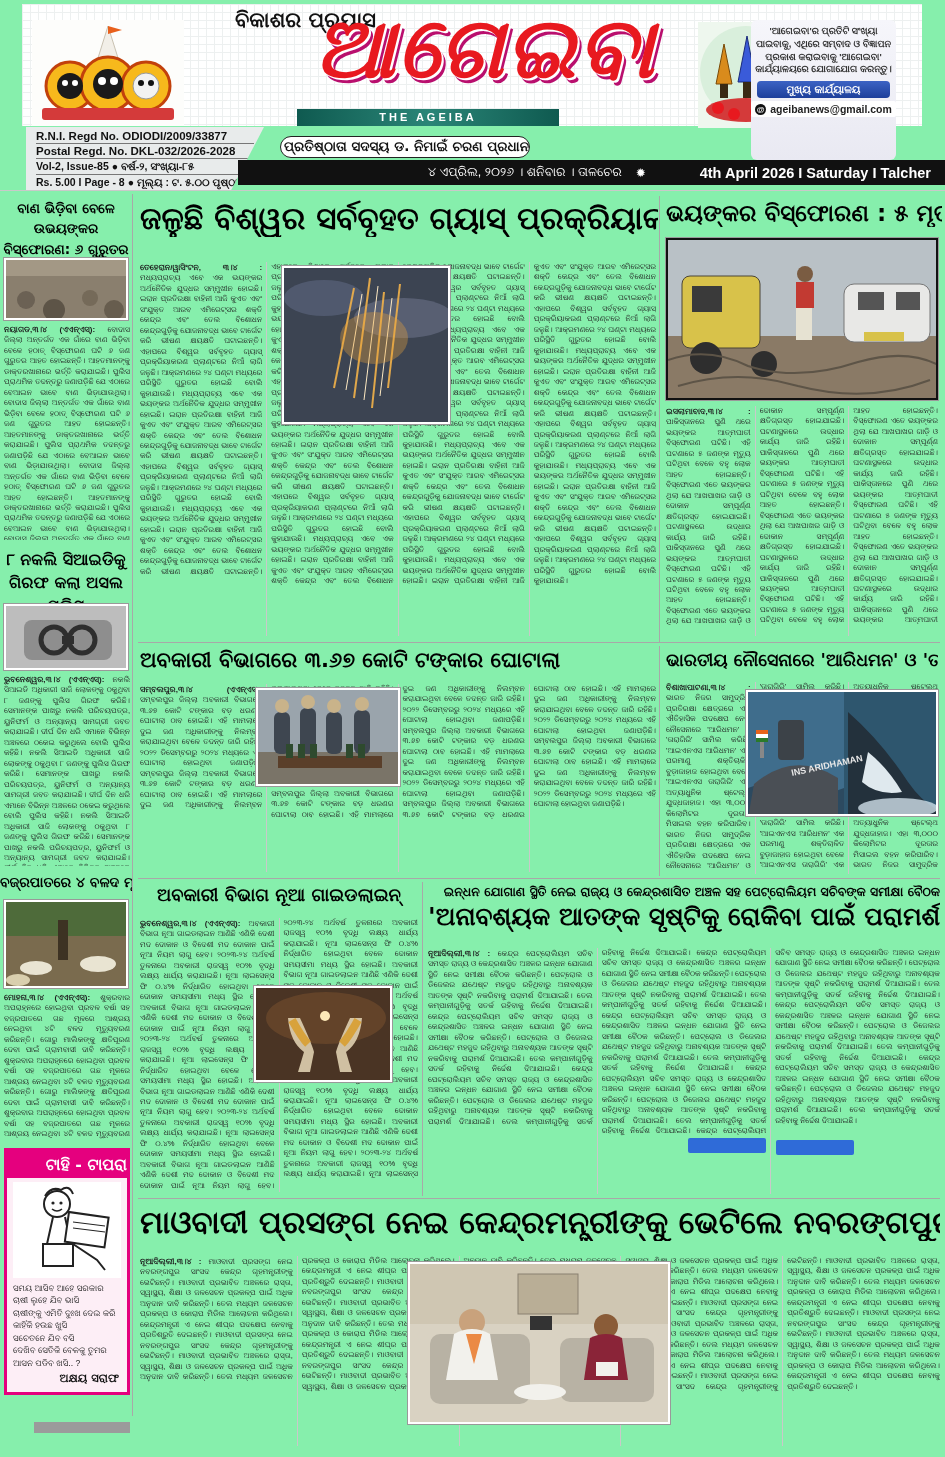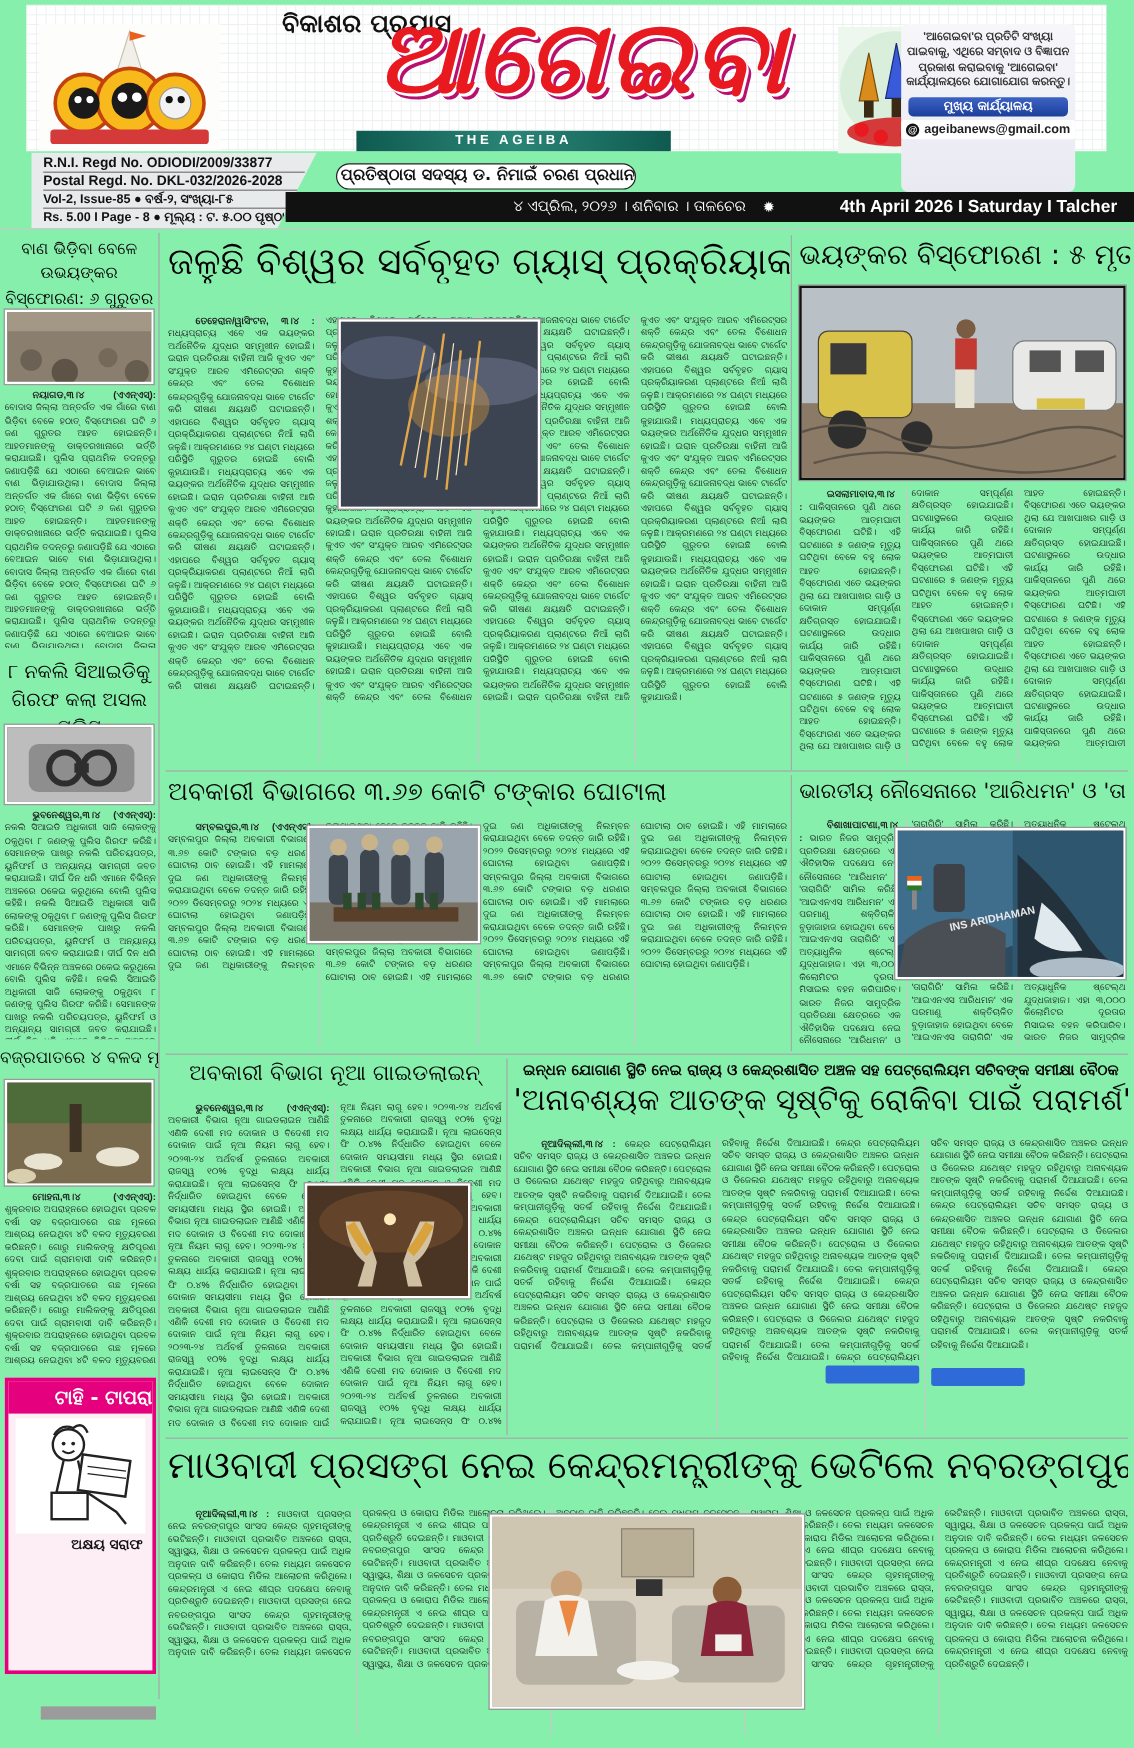--- a/index.html
+++ b/index.html
@@ -42,23 +42,23 @@
   .date-bar { position:absolute; left:238px; top:160px; width:707px; height:25px; background:#111; color:#fff;
     display:flex; align-items:center; justify-content:flex-end; gap:14px; padding-right:14px; }
   .date-odia { font-size:12.5px; }
   .date-star { color:#fff; font-size:12px; }
   .date-en { font-weight:bold; font-size:14.5px;margin-left:40px; }
 
   .rule-h { position:absolute; height:1px; background:#a8a8a8; }
   .rule-v { position:absolute; width:1px; background:#a8a8a8; }
 
   
-  .headline { font-family:"DejaVu Sans",sans-serif; font-weight:400; color:#000; overflow:hidden; }
+  .headline { font-family:"DejaVu Sans",sans-serif; font-weight:700; color:#000; overflow:hidden; }
   .body-txt { font-size:7.6px; line-height:1.38; text-align:justify; color:#1c1c1c; overflow:hidden; }
-  .body-txt b { font-size:8px;margin-left:23px; }
+  .body-txt b { font-size:8px; }
   .cols2 { column-count:2; column-gap:9px; column-rule:1px solid #c9c9c9; }
   .cols3 { column-count:3; column-gap:9px; column-rule:1px solid #c9c9c9; }
   .cols4 { column-count:4; column-gap:9px; column-rule:1px solid #c9c9c9; }
   .cols5 { column-count:5; column-gap:9px; column-rule:1px solid #c9c9c9; }
 
   .photo { position:absolute; border:2px solid #fff; outline:1px solid #999; overflow:hidden; background:#888; }
   .photo svg { display:block; }
 
   
   .cartoon-box { position:absolute; left:4px; top:1148px; width:126px; height:247px; border:3px solid #e5007e;
@@ -215,20 +215,27 @@
           <circle cx="48" cy="21" r="1.6" fill="#222"></circle>
         <path d="M39 27 q5 4 10 0" fill="none" stroke="#222" stroke-width="1.6"></path>
         <path d="M40 35 L34 62 L58 62 L52 35" fill="none" stroke="#222" stroke-width="2"></path>
         <rect x="56" y="30" width="40" height="30" fill="#fff" stroke="#222" stroke-width="2" transform="rotate(8 56 30)"></rect>
         <line x1="60" y1="40" x2="92" y2="44" stroke="#222" stroke-width="1"></line>
         <line x1="60" y1="46" x2="92" y2="50" stroke="#222" stroke-width="1"></line>
         <rect x="30" y="62" width="30" height="22" fill="none" stroke="#222" stroke-width="2"></rect>
         <path d="M60 62 L84 78 L92 88" fill="none" stroke="#222" stroke-width="2"></path>
       </svg>
     </div>
+    <div class="poem">ସମୟ ଆସିବ ଆହେ ସରକାର
+ଚାଷୀ ଲୁହେ ଯିବ ଭାସି
+ଚାଷୀଙ୍କୁ ଏମିତି ଦୁଃଖ ଦେଇ କରି
+କାହିଁକି ହଉଛ ଖୁସି
+ସଚେତନେ ଯିବ ବସି
+ଦେଖିବ ସେତିକି ବେଳକୁ ତୁମର
+ଆସନ ପଡିବ ଖସି.. ?</div>
     <div class="poem-author">ଅକ୍ଷୟ ସରାଫ</div>
   </div>
   <div class="gray-bar"></div>
 
   <div class="headline" style="position:absolute;left:140px;top:200px;width:518px;font-size:31px;white-space:nowrap;text-align:center">ଜଳୁଛି ବିଶ୍ୱର ସର୍ବବୃହତ ଗ୍ୟାସ୍ ପ୍ରକ୍ରିୟାକରଣ ପ୍ଲାଣ୍ଟ୍</div>
 
   <div class="body-txt cols4" style="position:absolute;left:140px;top:262px;width:516px;height:374px">
     <b>ତେହେରାନ/ୱାସିଂଟନ, ୩।୪ :</b>
     <span>ମଧ୍ୟପ୍ରାଚ୍ୟ ଏବେ ଏକ ଭୟଙ୍କର ଅର୍ଥନୈତିକ ଯୁଦ୍ଧର ସମ୍ମୁଖୀନ ହୋଇଛି। ଇରାନ ପ୍ରତିରକ୍ଷା ବାହିନୀ ଆଜି କୁଏତ ଏବଂ ସଂଯୁକ୍ତ ଆରବ ଏମିରେଟ୍ସର ଶକ୍ତି କେନ୍ଦ୍ର ଏବଂ ତେଲ ବିଶୋଧନ କେନ୍ଦ୍ରଗୁଡ଼ିକୁ ଯୋଜନାବଦ୍ଧ ଭାବେ ଟାର୍ଗେଟ କରି ଭୀଷଣ କ୍ଷୟକ୍ଷତି ଘଟାଇଛନ୍ତି। ଏହାପରେ ବିଶ୍ୱର ସର୍ବବୃହତ ଗ୍ୟାସ୍ ପ୍ରକ୍ରିୟାକରଣ ପ୍ଲାଣ୍ଟରେ ନିଆଁ ଲାଗି ଜଳୁଛି। ଆକ୍ରମଣରେ ୨୪ ଘଣ୍ଟା ମଧ୍ୟରେ ପରିସ୍ଥିତି ଗୁରୁତର ହୋଇଛି ବୋଲି କୁହାଯାଉଛି। ମଧ୍ୟପ୍ରାଚ୍ୟ ଏବେ ଏକ ଭୟଙ୍କର ଅର୍ଥନୈତିକ ଯୁଦ୍ଧର ସମ୍ମୁଖୀନ ହୋଇଛି। ଇରାନ ପ୍ରତିରକ୍ଷା ବାହିନୀ ଆଜି କୁଏତ ଏବଂ ସଂଯୁକ୍ତ ଆରବ ଏମିରେଟ୍ସର ଶକ୍ତି କେନ୍ଦ୍ର ଏବଂ ତେଲ ବିଶୋଧନ କେନ୍ଦ୍ରଗୁଡ଼ିକୁ ଯୋଜନାବଦ୍ଧ ଭାବେ ଟାର୍ଗେଟ କରି ଭୀଷଣ କ୍ଷୟକ୍ଷତି ଘଟାଇଛନ୍ତି। ଏହାପରେ ବିଶ୍ୱର ସର୍ବବୃହତ ଗ୍ୟାସ୍ ପ୍ରକ୍ରିୟାକରଣ ପ୍ଲାଣ୍ଟରେ ନିଆଁ ଲାଗି ଜଳୁଛି। ଆକ୍ରମଣରେ ୨୪ ଘଣ୍ଟା ମଧ୍ୟରେ ପରିସ୍ଥିତି ଗୁରୁତର ହୋଇଛି ବୋଲି କୁହାଯାଉଛି। ମଧ୍ୟପ୍ରାଚ୍ୟ ଏବେ ଏକ ଭୟଙ୍କର ଅର୍ଥନୈତିକ ଯୁଦ୍ଧର ସମ୍ମୁଖୀନ ହୋଇଛି। ଇରାନ ପ୍ରତିରକ୍ଷା ବାହିନୀ ଆଜି କୁଏତ ଏବଂ ସଂଯୁକ୍ତ ଆରବ ଏମିରେଟ୍ସର ଶକ୍ତି କେନ୍ଦ୍ର ଏବଂ ତେଲ ବିଶୋଧନ କେନ୍ଦ୍ରଗୁଡ଼ିକୁ ଯୋଜନାବଦ୍ଧ ଭାବେ ଟାର୍ଗେଟ କରି ଭୀଷଣ କ୍ଷୟକ୍ଷତି ଘଟାଇଛନ୍ତି। ଏହାପରେ ବିଶ୍ୱର ସର୍ବବୃହତ ଗ୍ୟାସ୍ ପ୍ରକ୍ରିୟାକରଣ ପ୍ଲାଣ୍ଟରେ ନିଆଁ ଲାଗି ଜଳୁଛି। ଆକ୍ରମଣରେ ୨୪ ଘଣ୍ଟା ମଧ୍ୟରେ ପରିସ୍ଥିତି ଗୁରୁତର ହୋଇଛି ବୋଲି କୁହାଯାଉଛି। ମଧ୍ୟପ୍ରାଚ୍ୟ ଏବେ ଏକ ଭୟଙ୍କର ଅର୍ଥନୈତିକ ଯୁଦ୍ଧର ସମ୍ମୁଖୀନ ହୋଇଛି। ଇରାନ ପ୍ରତିରକ୍ଷା ବାହିନୀ ଆଜି କୁଏତ ଏବଂ ସଂଯୁକ୍ତ ଆରବ ଏମିରେଟ୍ସର ଶକ୍ତି କେନ୍ଦ୍ର ଏବଂ ତେଲ ବିଶୋଧନ କେନ୍ଦ୍ରଗୁଡ଼ିକୁ ଯୋଜନାବଦ୍ଧ ଭାବେ ଟାର୍ଗେଟ କରି ଭୀଷଣ କ୍ଷୟକ୍ଷତି ଘଟାଇଛନ୍ତି। ଏହାପରେ ବିଶ୍ୱର ସର୍ବବୃହତ ଗ୍ୟାସ୍ ପ୍ରକ୍ରିୟାକରଣ ପ୍ଲାଣ୍ଟରେ ନିଆଁ ଲାଗି ଜଳୁଛି। ଆକ୍ରମଣରେ ୨୪ ଘଣ୍ଟା ମଧ୍ୟରେ ପରିସ୍ଥିତି ଗୁରୁତର ହୋଇଛି ବୋଲି କୁହାଯାଉଛି। ମଧ୍ୟପ୍ରାଚ୍ୟ ଏବେ ଏକ ଭୟଙ୍କର ଅର୍ଥନୈତିକ ଯୁଦ୍ଧର ସମ୍ମୁଖୀନ ହୋଇଛି। ଇରାନ ପ୍ରତିରକ୍ଷା ବାହିନୀ ଆଜି କୁଏତ ଏବଂ ସଂଯୁକ୍ତ ଆରବ ଏମିରେଟ୍ସର ଶକ୍ତି କେନ୍ଦ୍ର ଏବଂ ତେଲ ବିଶୋଧନ କେନ୍ଦ୍ରଗୁଡ଼ିକୁ ଯୋଜନାବଦ୍ଧ ଭାବେ ଟାର୍ଗେଟ କରି ଭୀଷଣ କ୍ଷୟକ୍ଷତି ଘଟାଇଛନ୍ତି। ଏହାପରେ ବିଶ୍ୱର ସର୍ବବୃହତ ଗ୍ୟାସ୍ ପ୍ରକ୍ରିୟାକରଣ ପ୍ଲାଣ୍ଟରେ ନିଆଁ ଲାଗି ଜଳୁଛି। ଆକ୍ରମଣରେ ୨୪ ଘଣ୍ଟା ମଧ୍ୟରେ ପରିସ୍ଥିତି ଗୁରୁତର ହୋଇଛି ବୋଲି କୁହାଯାଉଛି। ମଧ୍ୟପ୍ରାଚ୍ୟ ଏବେ ଏକ ଭୟଙ୍କର ଅର୍ଥନୈତିକ ଯୁଦ୍ଧର ସମ୍ମୁଖୀନ ହୋଇଛି। ଇରାନ ପ୍ରତିରକ୍ଷା ବାହିନୀ ଆଜି କୁଏତ ଏବଂ ସଂଯୁକ୍ତ ଆରବ ଏମିରେଟ୍ସର ଶକ୍ତି କେନ୍ଦ୍ର ଏବଂ ତେଲ ବିଶୋଧନ କେନ୍ଦ୍ରଗୁଡ଼ିକୁ ଯୋଜନାବଦ୍ଧ ଭାବେ ଟାର୍ଗେଟ କରି ଭୀଷଣ କ୍ଷୟକ୍ଷତି ଘଟାଇଛନ୍ତି। ଏହାପରେ ବିଶ୍ୱର ସର୍ବବୃହତ ଗ୍ୟାସ୍ ପ୍ରକ୍ରିୟାକରଣ ପ୍ଲାଣ୍ଟରେ ନିଆଁ ଲାଗି ଜଳୁଛି। ଆକ୍ରମଣରେ ୨୪ ଘଣ୍ଟା ମଧ୍ୟରେ ପରିସ୍ଥିତି ଗୁରୁତର ହୋଇଛି ବୋଲି କୁହାଯାଉଛି। ମଧ୍ୟପ୍ରାଚ୍ୟ ଏବେ ଏକ ଭୟଙ୍କର ଅର୍ଥନୈତିକ ଯୁଦ୍ଧର ସମ୍ମୁଖୀନ ହୋଇଛି। ଇରାନ ପ୍ରତିରକ୍ଷା ବାହିନୀ ଆଜି କୁଏତ ଏବଂ ସଂଯୁକ୍ତ ଆରବ ଏମିରେଟ୍ସର ଶକ୍ତି କେନ୍ଦ୍ର ଏବଂ ତେଲ ବିଶୋଧନ କେନ୍ଦ୍ରଗୁଡ଼ିକୁ ଯୋଜନାବଦ୍ଧ ଭାବେ ଟାର୍ଗେଟ କରି ଭୀଷଣ କ୍ଷୟକ୍ଷତି ଘଟାଇଛନ୍ତି। ଏହାପରେ ବିଶ୍ୱର ସର୍ବବୃହତ ଗ୍ୟାସ୍ ପ୍ରକ୍ରିୟାକରଣ ପ୍ଲାଣ୍ଟରେ ନିଆଁ ଲାଗି ଜଳୁଛି। ଆକ୍ରମଣରେ ୨୪ ଘଣ୍ଟା ମଧ୍ୟରେ ପରିସ୍ଥିତି ଗୁରୁତର ହୋଇଛି ବୋଲି କୁହାଯାଉଛି। ମଧ୍ୟପ୍ରାଚ୍ୟ ଏବେ ଏକ ଭୟଙ୍କର ଅର୍ଥନୈତିକ ଯୁଦ୍ଧର ସମ୍ମୁଖୀନ ହୋଇଛି। ଇରାନ ପ୍ରତିରକ୍ଷା ବାହିନୀ ଆଜି କୁଏତ ଏବଂ ସଂଯୁକ୍ତ ଆରବ ଏମିରେଟ୍ସର ଶକ୍ତି କେନ୍ଦ୍ର ଏବଂ ତେଲ ବିଶୋଧନ କେନ୍ଦ୍ରଗୁଡ଼ିକୁ ଯୋଜନାବଦ୍ଧ ଭାବେ ଟାର୍ଗେଟ କରି ଭୀଷଣ କ୍ଷୟକ୍ଷତି ଘଟାଇଛନ୍ତି। ଏହାପରେ ବିଶ୍ୱର ସର୍ବବୃହତ ଗ୍ୟାସ୍ ପ୍ରକ୍ରିୟାକରଣ ପ୍ଲାଣ୍ଟରେ ନିଆଁ ଲାଗି ଜଳୁଛି। ଆକ୍ରମଣରେ ୨୪ ଘଣ୍ଟା ମଧ୍ୟରେ ପରିସ୍ଥିତି ଗୁରୁତର ହୋଇଛି ବୋଲି କୁହାଯାଉଛି। ମଧ୍ୟପ୍ରାଚ୍ୟ ଏବେ ଏକ ଭୟଙ୍କର ଅର୍ଥନୈତିକ ଯୁଦ୍ଧର ସମ୍ମୁଖୀନ ହୋଇଛି। ଇରାନ ପ୍ରତିରକ୍ଷା ବାହିନୀ ଆଜି କୁଏତ ଏବଂ ସଂଯୁକ୍ତ ଆରବ ଏମିରେଟ୍ସର ଶକ୍ତି କେନ୍ଦ୍ର ଏବଂ ତେଲ ବିଶୋଧନ କେନ୍ଦ୍ରଗୁଡ଼ିକୁ ଯୋଜନାବଦ୍ଧ ଭାବେ ଟାର୍ଗେଟ କରି ଭୀଷଣ କ୍ଷୟକ୍ଷତି ଘଟାଇଛନ୍ତି। ଏହାପରେ ବିଶ୍ୱର ସର୍ବବୃହତ ଗ୍ୟାସ୍ ପ୍ରକ୍ରିୟାକରଣ ପ୍ଲାଣ୍ଟରେ ନିଆଁ ଲାଗି ଜଳୁଛି। ଆକ୍ରମଣରେ ୨୪ ଘଣ୍ଟା ମଧ୍ୟରେ ପରିସ୍ଥିତି ଗୁରୁତର ହୋଇଛି ବୋଲି କୁହାଯାଉଛି। ମଧ୍ୟପ୍ରାଚ୍ୟ ଏବେ ଏକ ଭୟଙ୍କର ଅର୍ଥନୈତିକ ଯୁଦ୍ଧର ସମ୍ମୁଖୀନ ହୋଇଛି। ଇରାନ ପ୍ରତିରକ୍ଷା ବାହିନୀ ଆଜି କୁଏତ ଏବଂ ସଂଯୁକ୍ତ ଆରବ ଏମିରେଟ୍ସର ଶକ୍ତି କେନ୍ଦ୍ର ଏବଂ ତେଲ ବିଶୋଧନ କେନ୍ଦ୍ରଗୁଡ଼ିକୁ ଯୋଜନାବଦ୍ଧ ଭାବେ ଟାର୍ଗେଟ କରି ଭୀଷଣ କ୍ଷୟକ୍ଷତି ଘଟାଇଛନ୍ତି। ଏହାପରେ ବିଶ୍ୱର ସର୍ବବୃହତ ଗ୍ୟାସ୍ ପ୍ରକ୍ରିୟାକରଣ ପ୍ଲାଣ୍ଟରେ ନିଆଁ ଲାଗି ଜଳୁଛି। ଆକ୍ରମଣରେ ୨୪ ଘଣ୍ଟା ମଧ୍ୟରେ ପରିସ୍ଥିତି ଗୁରୁତର ହୋଇଛି ବୋଲି କୁହାଯାଉଛି। ମଧ୍ୟପ୍ରାଚ୍ୟ ଏବେ ଏକ ଭୟଙ୍କର ଅର୍ଥନୈତିକ ଯୁଦ୍ଧର ସମ୍ମୁଖୀନ ହୋଇଛି। ଇରାନ ପ୍ରତିରକ୍ଷା ବାହିନୀ ଆଜି କୁଏତ ଏବଂ ସଂଯୁକ୍ତ ଆରବ ଏମିରେଟ୍ସର ଶକ୍ତି କେନ୍ଦ୍ର ଏବଂ ତେଲ ବିଶୋଧନ କେନ୍ଦ୍ରଗୁଡ଼ିକୁ ଯୋଜନାବଦ୍ଧ ଭାବେ ଟାର୍ଗେଟ କରି ଭୀଷଣ କ୍ଷୟକ୍ଷତି ଘଟାଇଛନ୍ତି। ଏହାପରେ ବିଶ୍ୱର ସର୍ବବୃହତ ଗ୍ୟାସ୍ ପ୍ରକ୍ରିୟାକରଣ ପ୍ଲାଣ୍ଟରେ ନିଆଁ ଲାଗି ଜଳୁଛି। ଆକ୍ରମଣରେ ୨୪ ଘଣ୍ଟା ମଧ୍ୟରେ ପରିସ୍ଥିତି ଗୁରୁତର ହୋଇଛି ବୋଲି କୁହାଯାଉଛି।</span>
   </div>
@@ -363,21 +370,21 @@
       <path d="M44 30 q12 26 14 34 l-4 20 l-12 0 l6 -20 q-14 -10 -16 -34 Z" fill="#e8d9b8" opacity="0.85"></path>
       <path d="M94 30 q-12 26 -14 34 l4 20 l12 0 l-6 -20 q14 -10 16 -34 Z" fill="#e8d9b8" opacity="0.85"></path>
       <path d="M36 32 q10 18 16 24" stroke="#d8a23c" stroke-width="8" fill="none"></path>
       <path d="M102 32 q-10 18 -16 24" stroke="#d8a23c" stroke-width="8" fill="none"></path>
       <circle cx="69" cy="28" r="5" fill="#fde9b8"></circle>
       </svg>
   </div>
 
   <div class="rule-v" style="left:422px;top:882px;height:314px"></div>
 
-  <div class="headline" style="position:absolute;left:428px;top:884px;width:512px;font-size:12.5px;white-space:nowrap;text-align:center;font-weight:bold">ଇନ୍ଧନ ଯୋଗାଣ ସ୍ଥିତି ନେଇ ରାଜ୍ୟ ଓ କେନ୍ଦ୍ରଶାସିତ ଅଞ୍ଚଳ ସହ ପେଟ୍ରୋଲିୟମ ସଚିବଙ୍କ ସମୀକ୍ଷା ବୈଠକ</div>
+  <div class="headline" style="position:absolute;left:428px;top:884px;width:512px;font-size:12.5px;white-space:nowrap;text-align:right;font-weight:bold">ଇନ୍ଧନ ଯୋଗାଣ ସ୍ଥିତି ନେଇ ରାଜ୍ୟ ଓ କେନ୍ଦ୍ରଶାସିତ ଅଞ୍ଚଳ ସହ ପେଟ୍ରୋଲିୟମ ସଚିବଙ୍କ ସମୀକ୍ଷା ବୈଠକ</div>
   <div class="headline" style="position:absolute;left:428px;top:902px;width:512px;font-size:25px;white-space:nowrap;text-align:center">'ଅନାବଶ୍ୟକ ଆତଙ୍କ ସୃଷ୍ଟିକୁ ରୋକିବା ପାଇଁ ପରାମର୍ଶ'</div>
 
   <div class="body-txt cols3" style="position:absolute;left:428px;top:948px;width:512px;height:246px">
     <b>ନୂଆଦିଲ୍ଲୀ,୩।୪ :</b>
     <span>କେନ୍ଦ୍ର ପେଟ୍ରୋଲିୟମ ସଚିବ ସମସ୍ତ ରାଜ୍ୟ ଓ କେନ୍ଦ୍ରଶାସିତ ଅଞ୍ଚଳର ଇନ୍ଧନ ଯୋଗାଣ ସ୍ଥିତି ନେଇ ସମୀକ୍ଷା ବୈଠକ କରିଛନ୍ତି। ପେଟ୍ରୋଲ ଓ ଡିଜେଲର ଯଥେଷ୍ଟ ମହଜୁଦ ରହିଥିବାରୁ ଅନାବଶ୍ୟକ ଆତଙ୍କ ସୃଷ୍ଟି ନକରିବାକୁ ପରାମର୍ଶ ଦିଆଯାଇଛି। ତେଲ କମ୍ପାନୀଗୁଡ଼ିକୁ ସତର୍କ ରହିବାକୁ ନିର୍ଦ୍ଦେଶ ଦିଆଯାଇଛି। କେନ୍ଦ୍ର ପେଟ୍ରୋଲିୟମ ସଚିବ ସମସ୍ତ ରାଜ୍ୟ ଓ କେନ୍ଦ୍ରଶାସିତ ଅଞ୍ଚଳର ଇନ୍ଧନ ଯୋଗାଣ ସ୍ଥିତି ନେଇ ସମୀକ୍ଷା ବୈଠକ କରିଛନ୍ତି। ପେଟ୍ରୋଲ ଓ ଡିଜେଲର ଯଥେଷ୍ଟ ମହଜୁଦ ରହିଥିବାରୁ ଅନାବଶ୍ୟକ ଆତଙ୍କ ସୃଷ୍ଟି ନକରିବାକୁ ପରାମର୍ଶ ଦିଆଯାଇଛି। ତେଲ କମ୍ପାନୀଗୁଡ଼ିକୁ ସତର୍କ ରହିବାକୁ ନିର୍ଦ୍ଦେଶ ଦିଆଯାଇଛି। କେନ୍ଦ୍ର ପେଟ୍ରୋଲିୟମ ସଚିବ ସମସ୍ତ ରାଜ୍ୟ ଓ କେନ୍ଦ୍ରଶାସିତ ଅଞ୍ଚଳର ଇନ୍ଧନ ଯୋଗାଣ ସ୍ଥିତି ନେଇ ସମୀକ୍ଷା ବୈଠକ କରିଛନ୍ତି। ପେଟ୍ରୋଲ ଓ ଡିଜେଲର ଯଥେଷ୍ଟ ମହଜୁଦ ରହିଥିବାରୁ ଅନାବଶ୍ୟକ ଆତଙ୍କ ସୃଷ୍ଟି ନକରିବାକୁ ପରାମର୍ଶ ଦିଆଯାଇଛି। ତେଲ କମ୍ପାନୀଗୁଡ଼ିକୁ ସତର୍କ ରହିବାକୁ ନିର୍ଦ୍ଦେଶ ଦିଆଯାଇଛି। କେନ୍ଦ୍ର ପେଟ୍ରୋଲିୟମ ସଚିବ ସମସ୍ତ ରାଜ୍ୟ ଓ କେନ୍ଦ୍ରଶାସିତ ଅଞ୍ଚଳର ଇନ୍ଧନ ଯୋଗାଣ ସ୍ଥିତି ନେଇ ସମୀକ୍ଷା ବୈଠକ କରିଛନ୍ତି। ପେଟ୍ରୋଲ ଓ ଡିଜେଲର ଯଥେଷ୍ଟ ମହଜୁଦ ରହିଥିବାରୁ ଅନାବଶ୍ୟକ ଆତଙ୍କ ସୃଷ୍ଟି ନକରିବାକୁ ପରାମର୍ଶ ଦିଆଯାଇଛି। ତେଲ କମ୍ପାନୀଗୁଡ଼ିକୁ ସତର୍କ ରହିବାକୁ ନିର୍ଦ୍ଦେଶ ଦିଆଯାଇଛି। କେନ୍ଦ୍ର ପେଟ୍ରୋଲିୟମ ସଚିବ ସମସ୍ତ ରାଜ୍ୟ ଓ କେନ୍ଦ୍ରଶାସିତ ଅଞ୍ଚଳର ଇନ୍ଧନ ଯୋଗାଣ ସ୍ଥିତି ନେଇ ସମୀକ୍ଷା ବୈଠକ କରିଛନ୍ତି। ପେଟ୍ରୋଲ ଓ ଡିଜେଲର ଯଥେଷ୍ଟ ମହଜୁଦ ରହିଥିବାରୁ ଅନାବଶ୍ୟକ ଆତଙ୍କ ସୃଷ୍ଟି ନକରିବାକୁ ପରାମର୍ଶ ଦିଆଯାଇଛି। ତେଲ କମ୍ପାନୀଗୁଡ଼ିକୁ ସତର୍କ ରହିବାକୁ ନିର୍ଦ୍ଦେଶ ଦିଆଯାଇଛି। କେନ୍ଦ୍ର ପେଟ୍ରୋଲିୟମ ସଚିବ ସମସ୍ତ ରାଜ୍ୟ ଓ କେନ୍ଦ୍ରଶାସିତ ଅଞ୍ଚଳର ଇନ୍ଧନ ଯୋଗାଣ ସ୍ଥିତି ନେଇ ସମୀକ୍ଷା ବୈଠକ କରିଛନ୍ତି। ପେଟ୍ରୋଲ ଓ ଡିଜେଲର ଯଥେଷ୍ଟ ମହଜୁଦ ରହିଥିବାରୁ ଅନାବଶ୍ୟକ ଆତଙ୍କ ସୃଷ୍ଟି ନକରିବାକୁ ପରାମର୍ଶ ଦିଆଯାଇଛି। ତେଲ କମ୍ପାନୀଗୁଡ଼ିକୁ ସତର୍କ ରହିବାକୁ ନିର୍ଦ୍ଦେଶ ଦିଆଯାଇଛି। କେନ୍ଦ୍ର ପେଟ୍ରୋଲିୟମ ସଚିବ ସମସ୍ତ ରାଜ୍ୟ ଓ କେନ୍ଦ୍ରଶାସିତ ଅଞ୍ଚଳର ଇନ୍ଧନ ଯୋଗାଣ ସ୍ଥିତି ନେଇ ସମୀକ୍ଷା ବୈଠକ କରିଛନ୍ତି। ପେଟ୍ରୋଲ ଓ ଡିଜେଲର ଯଥେଷ୍ଟ ମହଜୁଦ ରହିଥିବାରୁ ଅନାବଶ୍ୟକ ଆତଙ୍କ ସୃଷ୍ଟି ନକରିବାକୁ ପରାମର୍ଶ ଦିଆଯାଇଛି। ତେଲ କମ୍ପାନୀଗୁଡ଼ିକୁ ସତର୍କ ରହିବାକୁ ନିର୍ଦ୍ଦେଶ ଦିଆଯାଇଛି। କେନ୍ଦ୍ର ପେଟ୍ରୋଲିୟମ ସଚିବ ସମସ୍ତ ରାଜ୍ୟ ଓ କେନ୍ଦ୍ରଶାସିତ ଅଞ୍ଚଳର ଇନ୍ଧନ ଯୋଗାଣ ସ୍ଥିତି ନେଇ ସମୀକ୍ଷା ବୈଠକ କରିଛନ୍ତି। ପେଟ୍ରୋଲ ଓ ଡିଜେଲର ଯଥେଷ୍ଟ ମହଜୁଦ ରହିଥିବାରୁ ଅନାବଶ୍ୟକ ଆତଙ୍କ ସୃଷ୍ଟି ନକରିବାକୁ ପରାମର୍ଶ ଦିଆଯାଇଛି। ତେଲ କମ୍ପାନୀଗୁଡ଼ିକୁ ସତର୍କ ରହିବାକୁ ନିର୍ଦ୍ଦେଶ ଦିଆଯାଇଛି। କେନ୍ଦ୍ର ପେଟ୍ରୋଲିୟମ ସଚିବ ସମସ୍ତ ରାଜ୍ୟ ଓ କେନ୍ଦ୍ରଶାସିତ ଅଞ୍ଚଳର ଇନ୍ଧନ ଯୋଗାଣ ସ୍ଥିତି ନେଇ ସମୀକ୍ଷା ବୈଠକ କରିଛନ୍ତି। ପେଟ୍ରୋଲ ଓ ଡିଜେଲର ଯଥେଷ୍ଟ ମହଜୁଦ ରହିଥିବାରୁ ଅନାବଶ୍ୟକ ଆତଙ୍କ ସୃଷ୍ଟି ନକରିବାକୁ ପରାମର୍ଶ ଦିଆଯାଇଛି। ତେଲ କମ୍ପାନୀଗୁଡ଼ିକୁ ସତର୍କ ରହିବାକୁ ନିର୍ଦ୍ଦେଶ ଦିଆଯାଇଛି।</span>
   </div>
 
   <div class="blue-chip" style="left:688px;top:1138px"></div>
   <div class="blue-chip" style="left:776px;top:1140px"></div>
 

